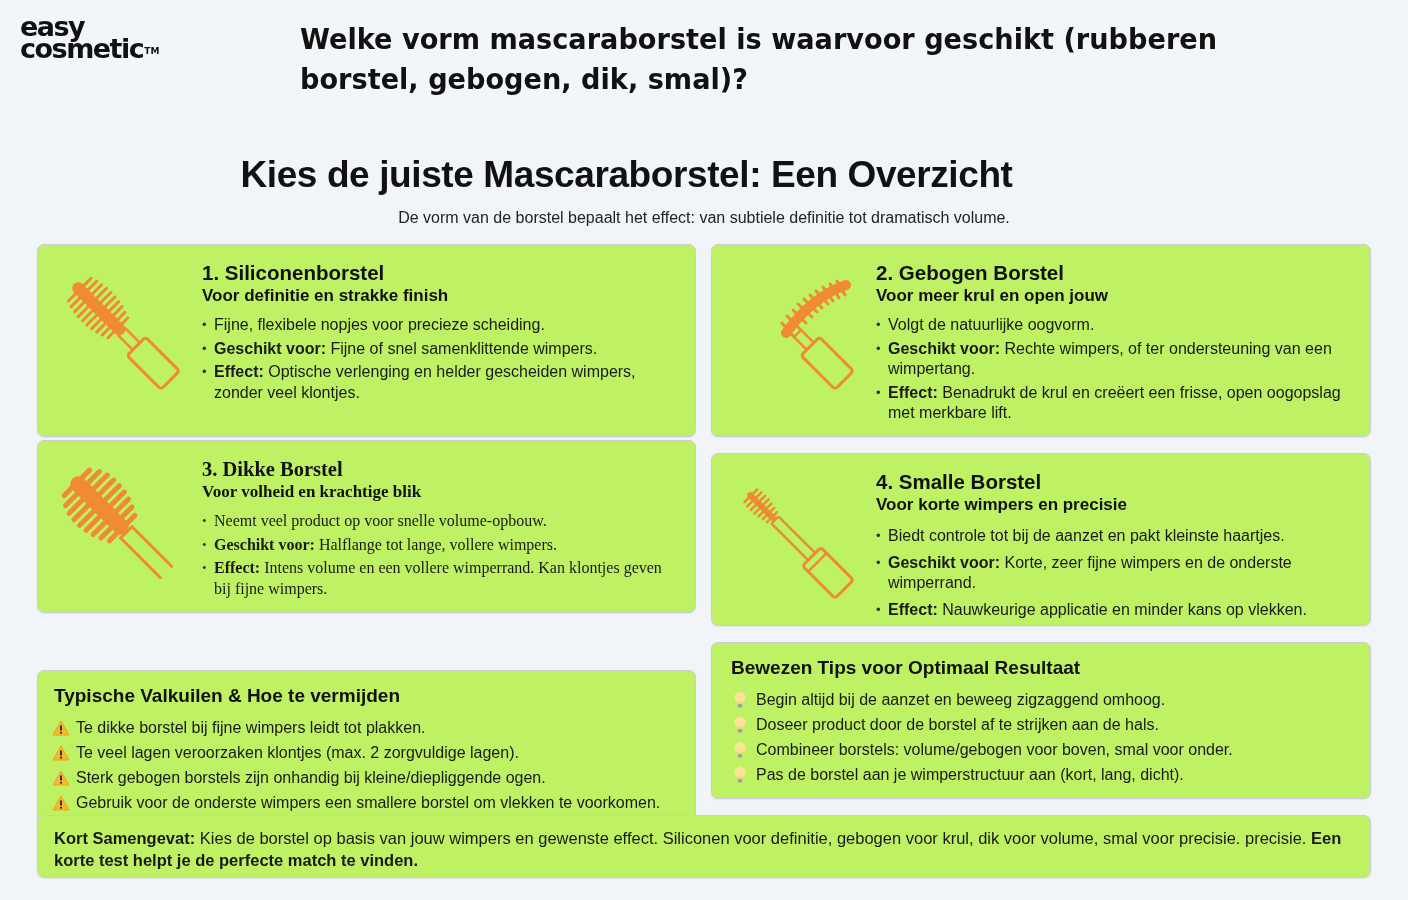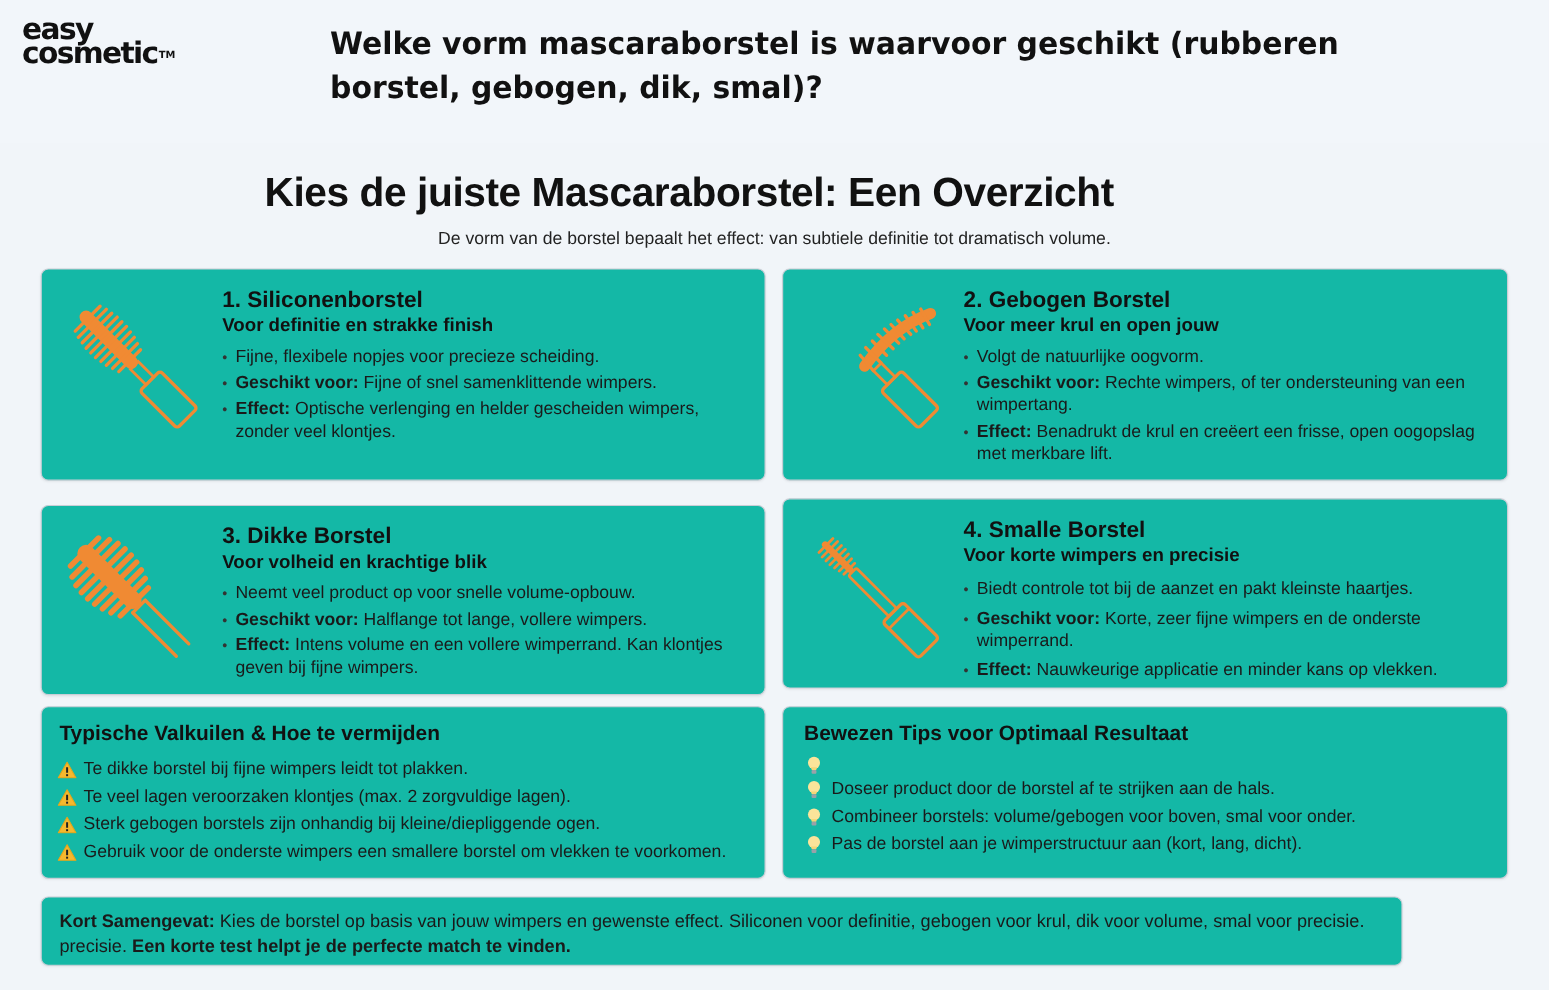--- a/index.html
+++ b/index.html
@@ -30,21 +30,21 @@
   .main-title {
     position: absolute; left: 0; width: 1253px; top: 24px;
     text-align: center; font-size: 37px; font-weight: bold; color: #111;
     letter-spacing: -0.4px;
   }
   .subtitle {
     position: absolute; left: 0; width: 1408px; top: 79px;
     text-align: center; font-size: 16px; color: #222;
   }
   .card {
-    position: absolute; background: #14b8a6;
+    position: absolute; background: #bef264;
     border: 1.5px solid #c9ced6; border-radius: 7px;
     box-shadow: 0 1px 2px rgba(0,0,0,0.06);
   }
   .brush-card { height: 193px; }
   .brush-card.row2 { height: 173px; }
   .brush-icon { position: absolute; left: 12px; top: 10px; width: 140px; height: 150px; }
   .brush-body { position: absolute; left: 164px; top: 16px; right: 16px; }
   .brush-title { font-size: 20.5px; font-weight: bold; color: #111; line-height: 24px; }
   .brush-sub { font-size: 17px; font-weight: bold; color: #111; line-height: 22px; }
   .bullets { list-style: none; margin-top: 8px; }
@@ -148,21 +148,21 @@
       <div class="brush-title">2. Gebogen Borstel</div>
       <div class="brush-sub">Voor meer krul en open jouw</div>
       <ul class="bullets">
         <li><span>Volgt de natuurlijke oogvorm.</span></li>
         <li><b>Geschikt voor:</b><span> Rechte wimpers, of ter ondersteuning van een wimpertang.</span></li>
         <li><b>Effect:</b><span> Benadrukt de krul en creëert een frisse, open oogopslag met merkbare lift.</span></li>
       </ul>
     </div>
   </div>
 
-  <div class="card brush-card row2" style="left:37px; top:329px; width:659px;">
+  <div class="card brush-card row2" style="left:37px; top:310px; width:659px;font-family:Liberation Serif, serif;">
     <svg class="brush-icon" viewBox="0 0 140 150">
       <g transform="rotate(-45 70 75)">
         <g fill="none" stroke="#f08a33" stroke-width="3" stroke-linecap="round">
           <line x1="62" y1="84" x2="62" y2="140"></line>
           <line x1="78" y1="84" x2="78" y2="140"></line>
           <line x1="62" y1="84" x2="78" y2="84"></line>
         </g>
         <rect x="62" y="8" width="16" height="76" rx="8" fill="#f08a33"></rect>
         <g stroke="#f08a33" stroke-width="5" stroke-linecap="round">
           <line x1="52" y1="14" x2="88" y2="14"></line>
@@ -212,21 +212,21 @@
       <div class="brush-title">4. Smalle Borstel</div>
       <div class="brush-sub">Voor korte wimpers en precisie</div>
       <ul class="bullets" style="margin-top:10px;">
         <li style="margin-bottom:6px;"><span>Biedt controle tot bij de aanzet en pakt kleinste haartjes.</span></li>
         <li style="margin-bottom:6px;"><b>Geschikt voor:</b><span> Korte, zeer fijne wimpers en de onderste wimperrand.</span></li>
         <li><b>Effect:</b><span> Nauwkeurige applicatie en minder kans op vlekken.</span></li>
       </ul>
     </div>
   </div>
 
-  <div class="card list-card" style="left:37px; top:512px; width:659px;">
+  <div class="card list-card" style="left:37px; top:540px; width:659px;">
     <div class="list-title">Typische Valkuilen &amp; Hoe te vermijden</div>
     <ul class="list-items">
       <li>
         <svg class="warn-icon" viewBox="0 0 18 16">
             <path d="M9 1 L17 15 L1 15 Z" fill="#f5b82e" stroke="#e9a617" stroke-width="1" stroke-linejoin="round"></path>
             <rect x="8.1" y="5.5" width="1.8" height="5" fill="#222"></rect>
             <rect x="8.1" y="11.8" width="1.8" height="1.8" fill="#222"></rect>
           </svg>
         <span>Te dikke borstel bij fijne wimpers leidt tot plakken.</span>
       </li>
@@ -259,20 +259,21 @@
 
   <div class="card list-card" style="left:711px; top:512px; width:660px;">
     <div class="list-title" style="left:19px;">Bewezen Tips voor Optimaal Resultaat</div>
     <ul class="list-items" style="left:20px;">
       <li>
         <svg class="bulb-icon" viewBox="0 0 16 18">
             <circle cx="8" cy="6.5" r="5.5" fill="#fbe49a"></circle>
             <path d="M5.2 10.5 L10.8 10.5 L10 13 L6 13 Z" fill="#f6d677"></path>
             <rect x="5.8" y="13" width="4.4" height="3.5" rx="1" fill="#9aa1a8"></rect>
           </svg>
+        <span>Begin altijd bij de aanzet en beweeg zigzaggend omhoog.</span>
       </li>
       <li>
         <svg class="bulb-icon" viewBox="0 0 16 18">
             <circle cx="8" cy="6.5" r="5.5" fill="#fbe49a"></circle>
             <path d="M5.2 10.5 L10.8 10.5 L10 13 L6 13 Z" fill="#f6d677"></path>
             <rect x="5.8" y="13" width="4.4" height="3.5" rx="1" fill="#9aa1a8"></rect>
           </svg>
         <span>Doseer product door de borstel af te strijken aan de hals.</span>
       </li>
       <li>
@@ -287,16 +288,16 @@
         <svg class="bulb-icon" viewBox="0 0 16 18">
             <circle cx="8" cy="6.5" r="5.5" fill="#fbe49a"></circle>
             <path d="M5.2 10.5 L10.8 10.5 L10 13 L6 13 Z" fill="#f6d677"></path>
             <rect x="5.8" y="13" width="4.4" height="3.5" rx="1" fill="#9aa1a8"></rect>
           </svg>
         <span>Pas de borstel aan je wimperstructuur aan (kort, lang, dicht).</span>
       </li>
     </ul>
   </div>
 
-  <div class="card summary-card" style="left:37px; top:685px; width:1238px;">
+  <div class="card summary-card" style="left:37px; top:685px; width:1334px;">
     <div class="summary-text"><b>Kort Samengevat:</b><span> Kies de borstel op basis van jouw wimpers en gewenste effect. Siliconen voor definitie, gebogen voor krul, dik voor volume, smal voor precisie. precisie. </span><b>Een korte test helpt je de perfecte match te vinden.</b></div>
   </div>
 </div>
 
 </body></html>

